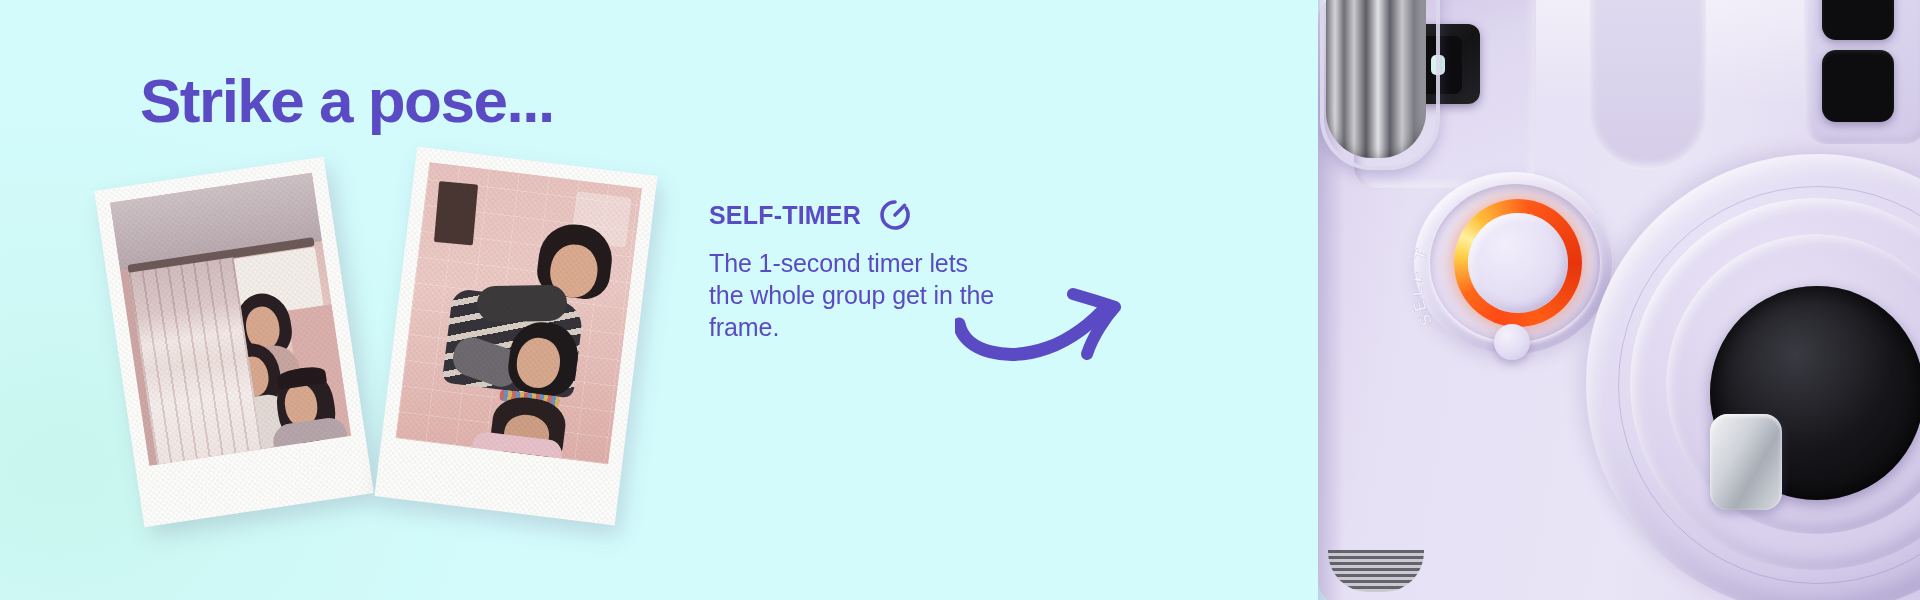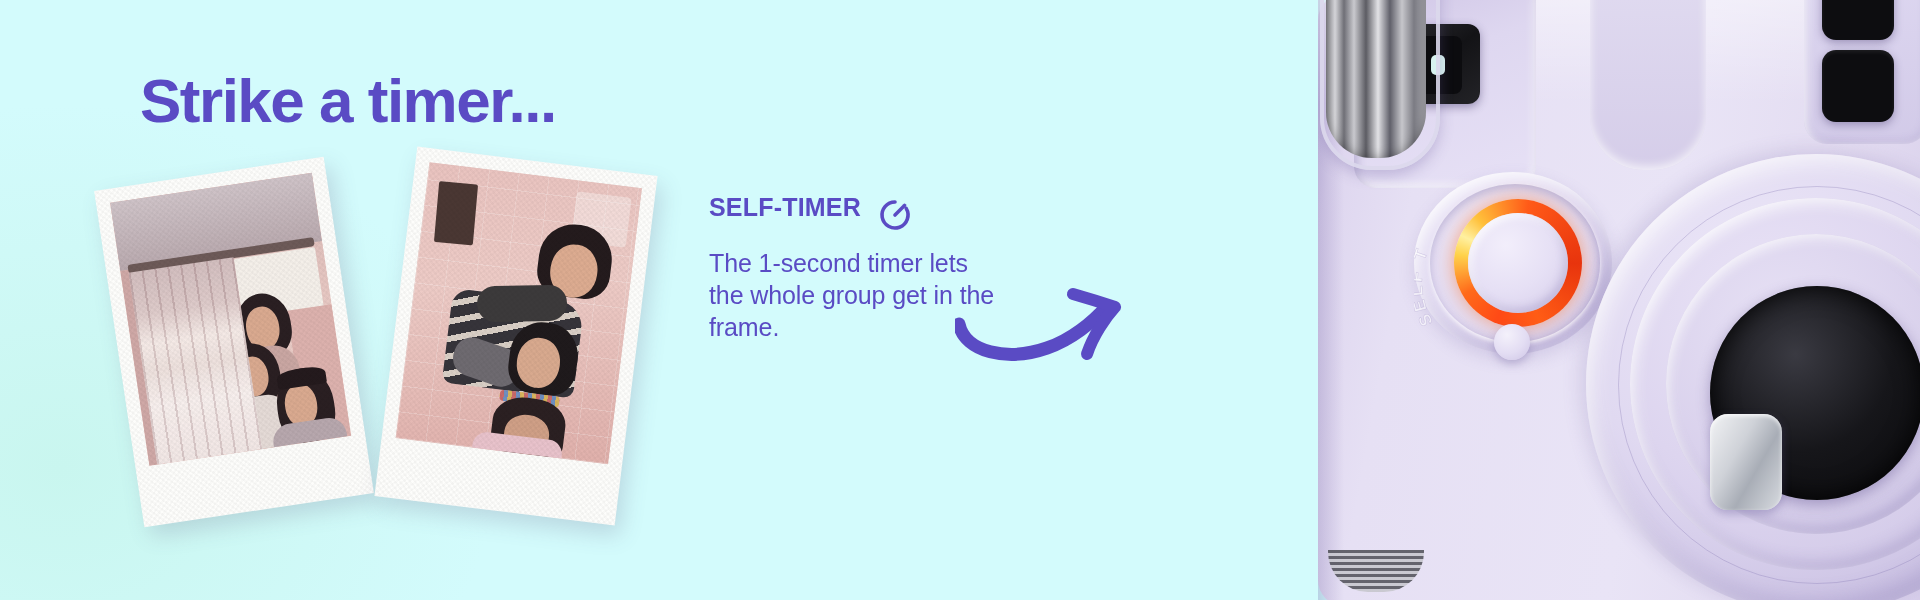--- a/index.html
+++ b/index.html
@@ -109,21 +109,21 @@
   .s2-p2face{position:absolute;left:52%;top:58%;width:20%;height:18%;background:#d8a98e;border-radius:48%;}
   .s2-sleeve{position:absolute;left:22%;top:62%;width:32%;height:14%;background:#6e6a70;border-radius:18px;transform:rotate(12deg);}
   .s2-p3hair{position:absolute;left:44%;top:80%;width:34%;height:20%;background:#2b2022;border-radius:44% 44% 20% 20%;}
   .s2-p3face{position:absolute;left:50%;top:86%;width:21%;height:14%;background:#cf9f86;border-radius:48% 48% 40% 40%;}
   .s2-beads{position:absolute;left:46%;top:78%;width:28%;height:4%;background:repeating-linear-gradient(90deg,#c96a6a 0 4px,#6f8fc0 4px 8px,#d8b45e 8px 12px);border-radius:4px;}
   .s2-pink{position:absolute;left:36%;bottom:0;width:42%;height:6%;background:#e8c2cb;border-radius:14px 14px 0 0;}
 
   
   .feature{position:absolute;left:709px;top:193px;width:300px;}
   .feature-head{
-    display:flex;gap:12px;
+    display:flex;align-items:center;gap:12px;
     color:#5a4bc4;font-size:25px;font-weight:700;letter-spacing:.2px;
     white-space:nowrap;
   }
   .timer-icon{display:block;}
   .feature-body{
     margin-top:10px;
     color:#5a4bc4;font-size:25px;line-height:1.28;font-weight:400;
     letter-spacing:-.1px;
   }
 
@@ -286,21 +286,21 @@
   }
 </style>
 </head>
 <body>
 
 <div class="stage">
 
   <div class="bg"></div>
   <div class="bg-wash"></div>
 
-  <div class="headline">Strike a timer...</div>
+  <div class="headline">Strike a pose...</div>
 
   <div class="polaroid" id="pol1">
     <div class="photo">
       <div class="scene1">
         <div class="s1-ceil"></div>
         <div class="s1-wallL"></div>
         <div class="s1-win"></div>
         <div class="s1-wallR"></div>
         <div class="s1-rail"></div>
         <div class="p-hair s1-p1hair"></div>

